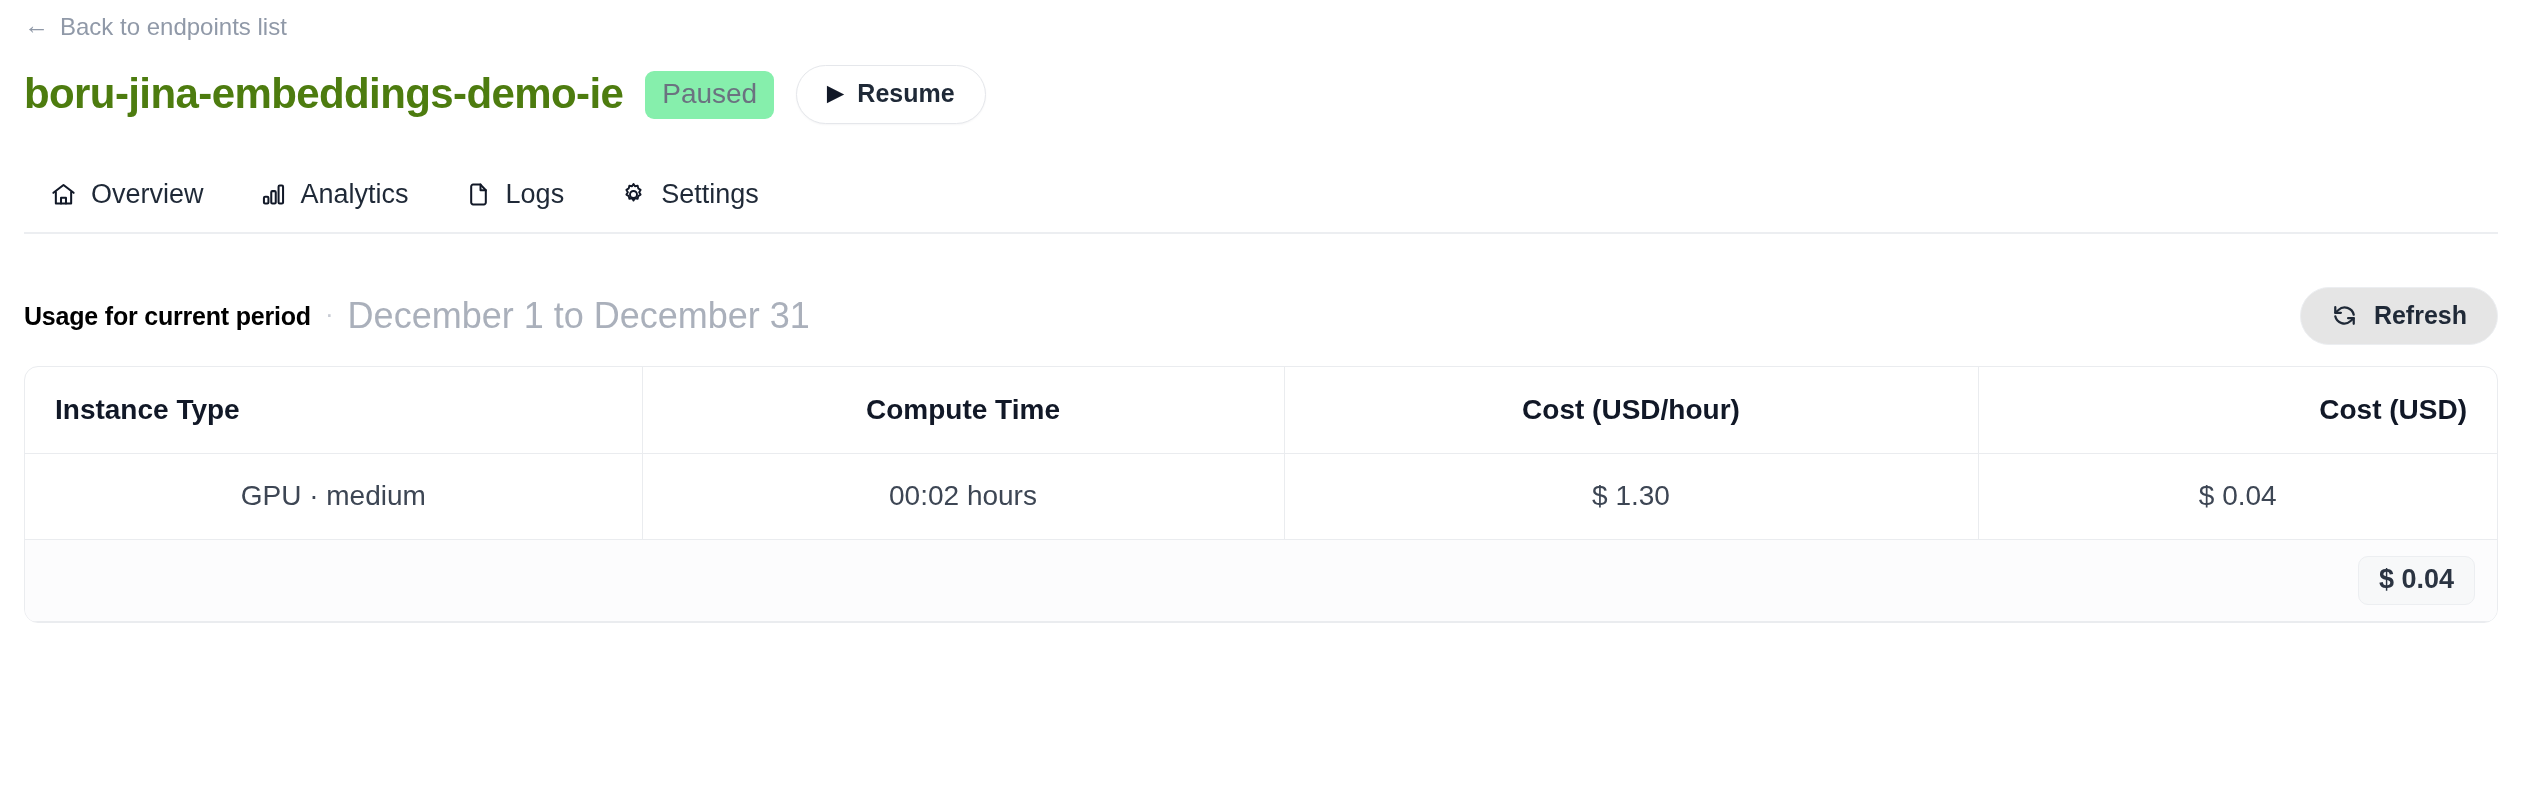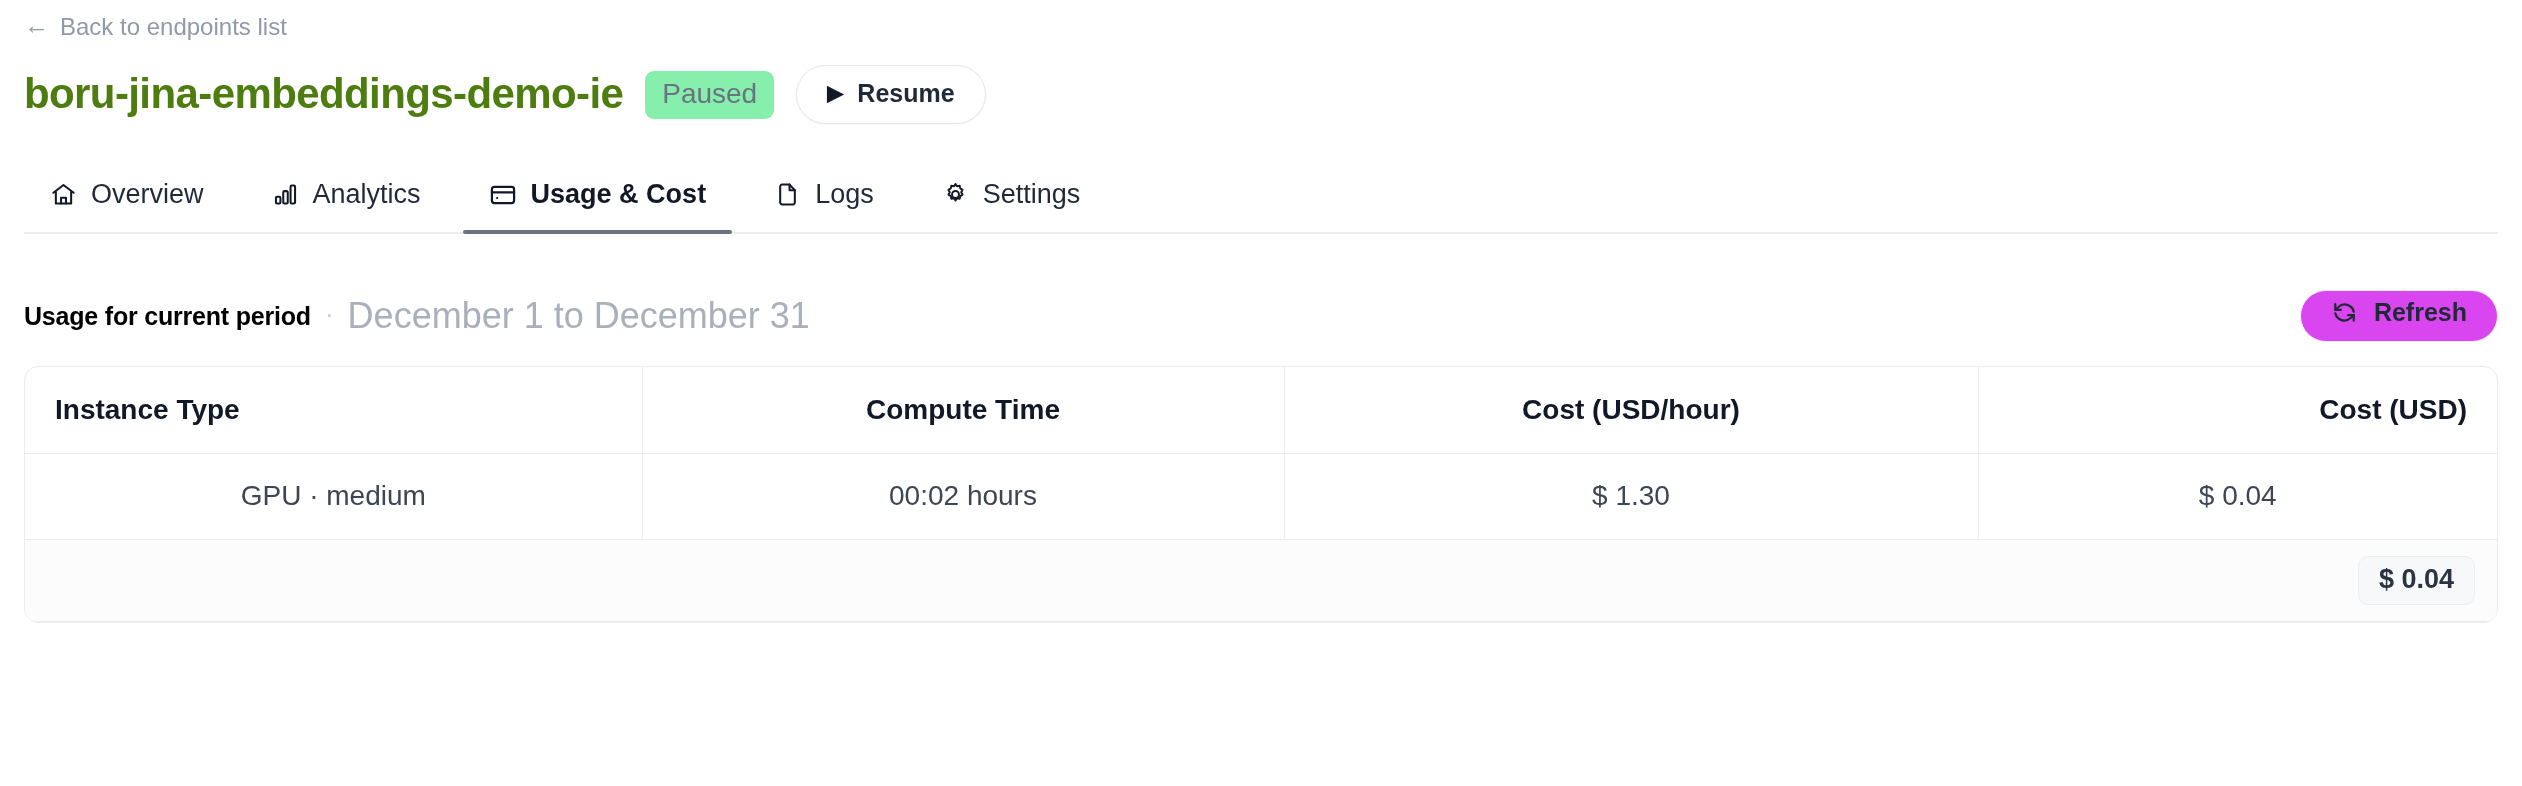--- a/index.html
+++ b/index.html
@@ -83,21 +83,21 @@
     line-height: 1;
     color: #111827;
     transform: translateY(-1px);
   }
 
   
   .tabs {
     position: relative;
     display: flex;
     align-items: flex-end;
-    gap: 16px;
+    gap: 4px;
     margin-top: 36px;
     height: 74px;
     border-bottom: 2px solid #eceef1;
   }
   .tab {
     display: inline-flex;
     align-items: center;
     gap: 14px;
     padding: 0 26px 22px;
     font-size: 27px;
@@ -144,24 +144,24 @@
   }
   .section-period {
     font-size: 36px;
     color: #aab0bb;
   }
   .refresh-btn {
     margin-left: auto;
     display: inline-flex;
     align-items: center;
     gap: 16px;
-    background: #d946ef;
+    background: #e5e5e5;
     border: 1.5px solid #eceef1;
     border-radius: 999px;
-    padding: 7px 30px 14px;
+    padding: 13px 30px 14px;
     font-size: 25px;
     font-weight: 700;
     color: #1f2937;
     cursor: pointer;
     font-family: inherit;
   }
   .refresh-btn svg { display: block; }
 
   
   .usage-table-wrap {
@@ -273,30 +273,20 @@
       <span class="tab-icon">
         <svg width="27" height="27" viewBox="0 0 24 24" fill="none" stroke="#111827" stroke-width="1.8" stroke-linecap="round" stroke-linejoin="round">
           <rect x="3.5" y="14" width="4" height="6" rx="1"></rect>
           <rect x="10" y="9" width="4" height="11" rx="1"></rect>
           <rect x="16.5" y="4" width="4" height="16" rx="1"></rect>
         </svg>
       </span>
       <span>Analytics</span>
     </button>
 
-    <button class="tab active">
-      <span class="tab-icon">
-        <svg width="28" height="28" viewBox="0 0 24 24" fill="none" stroke="#111827" stroke-width="1.9" stroke-linecap="round" stroke-linejoin="round">
-          <rect x="2.5" y="5" width="19" height="14" rx="2.2"></rect>
-          <path d="M2.5 9.8h19"></path>
-          <circle cx="7" cy="14.6" r="0.95" fill="#111827" stroke="none"></circle>
-        </svg>
-      </span>
-      <span>Usage &amp; Cost</span>
-    </button>
 
     <button class="tab">
       <span class="tab-icon">
         <svg width="27" height="27" viewBox="0 0 24 24" fill="none" stroke="#111827" stroke-width="1.8" stroke-linecap="round" stroke-linejoin="round">
           <path d="M13.8 3.2H7.2A1.7 1.7 0 0 0 5.5 4.9v14.2a1.7 1.7 0 0 0 1.7 1.7h9.6a1.7 1.7 0 0 0 1.7-1.7V8.2z"></path>
           <path d="M13.8 3.2v5h4.7"></path>
         </svg>
       </span>
       <span>Logs</span>
     </button>

